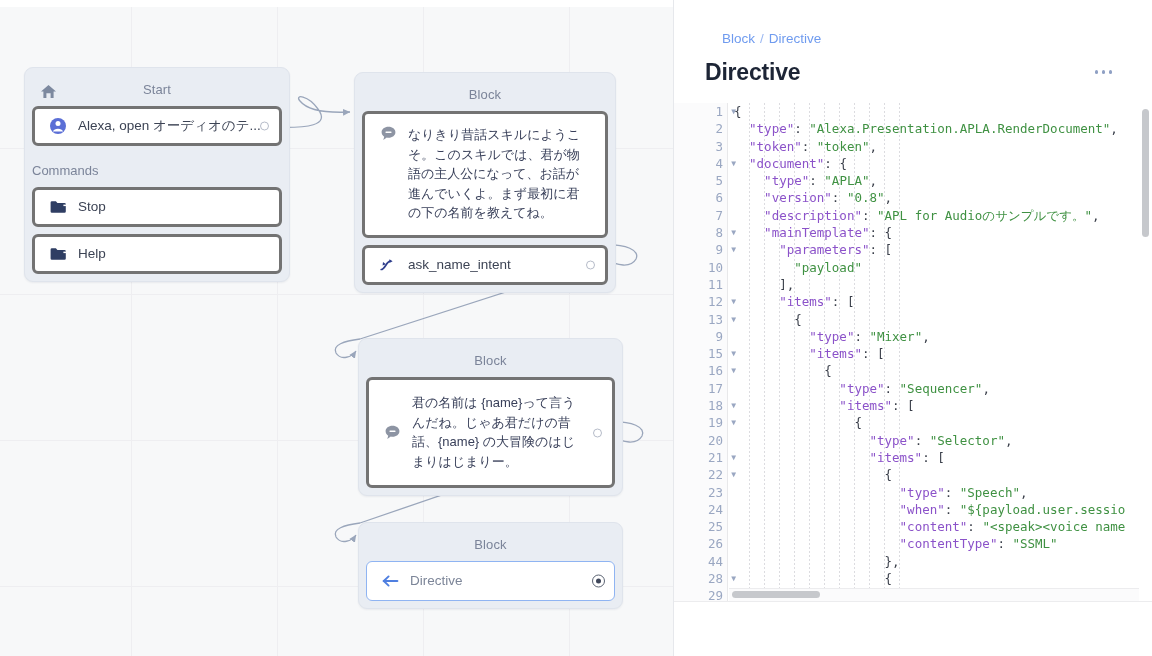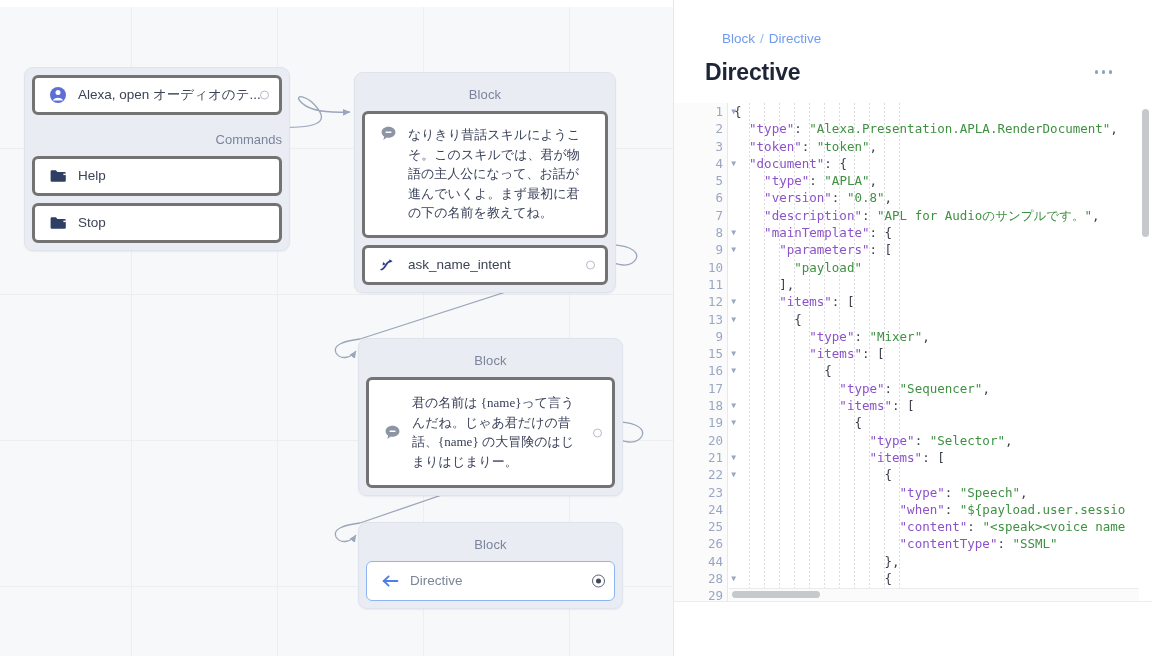--- a/index.html
+++ b/index.html
@@ -47,41 +47,41 @@
     box-shadow: 0 1px 2px rgba(40,50,80,.07);
   }
   .node-title {
     text-align: center;
     font-size: 13px;
     color: #7b8499;
     padding: 7px 0 9px;
     letter-spacing: .1px;
   }
   .node-sub {
-    text-align: right;
+    text-align: left;
     font-size: 13px;
     color: #7b8499;
     padding: 10px 0 9px;
   }
   .row {
     position: relative;
     background: #ffffff;
     border: 3px solid #737373;
     border-radius: 6px;
     display: flex; align-items: center;
     min-height: 40px;
     padding: 7px 12px;
     margin-bottom: 7px;
   }
   .row:last-child { margin-bottom: 0; }
   .row.selected { border: 1.5px solid #8fb4f2; }
   .row-icon { flex: 0 0 auto; width: 22px; display: flex; align-items: center; justify-content: center; margin-right: 9px; }
   .row-label { font-size: 13.5px; color: #3c4354; line-height: 1.45; }
   .row-label.muted { color: #7c8598; }
-  .row-label.jp { font-size: 13px; color: #39405a; line-height: 1.5; font-family: Liberation Serif, serif; }
+  .row-label.jp { font-size: 13px; color: #39405a; line-height: 1.5; }
 
   .port {
     position: absolute; right: 10px; top: 50%; transform: translateY(-50%);
     width: 9px; height: 9px; border-radius: 50%;
     border: 1px solid #b6bcc9; background: #ffffff;
   }
   .port.filled {
     width: 13px; height: 13px; right: 9px;
     border: 1.5px solid #5b6372; background: #ffffff;
     display: flex; align-items: center; justify-content: center;
@@ -208,20 +208,21 @@
       <path d="M 614 429 L 360 516" fill="none" stroke="#9aa6bb" stroke-width="1.3"></path>
       <path d="M 360 516 C 344 518, 332 522, 336 530 C 341 538, 352 534, 356 528" fill="none" stroke="#9aa6bb" stroke-width="1.3" marker-end="url(#arw)"></path>
     </svg>
 
     <div class="node" id="node-start">
       <span class="home-ico">
         <svg width="17" height="15" viewBox="0 0 17 15">
           <path d="M8.5 1 L16 7.4 L13.6 7.4 L13.6 14 L10.6 14 L10.6 9.2 L6.4 9.2 L6.4 14 L3.4 14 L3.4 7.4 L1 7.4 Z" fill="#7d899f"></path>
         </svg>
       </span>
+      <div class="node-title">Start</div>
 
       <div class="row">
         <span class="row-icon">
           <svg width="16" height="16" viewBox="0 0 16 16">
             <circle cx="8" cy="8" r="8" fill="#5b6fd6"></circle>
             <circle cx="8" cy="5.6" r="2.5" fill="#ffffff"></circle>
             <path d="M2.9 13.6 a5.4 4.3 0 0 1 10.2 0 Z" fill="#ffffff"></path>
           </svg>
         </span>
         <span class="row-label">Alexa, open オーディオのテ...</span>
@@ -230,31 +231,31 @@
 
       <div class="node-sub">Commands</div>
 
       <div class="row">
         <span class="row-icon">
           <svg width="17" height="14" viewBox="0 0 17 14">
             <path d="M0.6 2.6 a1.3 1.3 0 0 1 1.3-1.3 h4 l1.5 1.6 h7.1 a1.3 1.3 0 0 1 1.3 1.3 v7.3 a1.3 1.3 0 0 1 -1.3 1.3 h-12.6 a1.3 1.3 0 0 1 -1.3 -1.3 z" fill="#2f3e63"></path>
             <path d="M13.4 4.6 h3.1 v1.5 h-3.1 z" fill="#ffffff"></path>
           </svg>
         </span>
-        <span class="row-label">Help</span>
+        <span class="row-label">Stop</span>
       </div>
 
       <div class="row">
         <span class="row-icon">
           <svg width="17" height="14" viewBox="0 0 17 14">
             <path d="M0.6 2.6 a1.3 1.3 0 0 1 1.3-1.3 h4 l1.5 1.6 h7.1 a1.3 1.3 0 0 1 1.3 1.3 v7.3 a1.3 1.3 0 0 1 -1.3 1.3 h-12.6 a1.3 1.3 0 0 1 -1.3 -1.3 z" fill="#2f3e63"></path>
             <path d="M13.4 4.6 h3.1 v1.5 h-3.1 z" fill="#ffffff"></path>
           </svg>
         </span>
-        <span class="row-label">Stop</span>
+        <span class="row-label">Help</span>
       </div>
     </div>
 
     <div class="node" id="node-block-1">
       <div class="node-title">Block</div>
 
       <div class="row" style="align-items:flex-start;padding:11px 14px 12px 12px;">
         <span class="row-icon" style="margin-top:1px;">
           <svg width="15" height="15" viewBox="0 0 15 15">
             <path d="M7.5 0.8 C3.5 0.8 0.6 3.2 0.6 6.3 C0.6 8.1 1.6 9.7 3.2 10.7 L2.3 13.9 L5.8 11.6 C6.3 11.7 6.9 11.8 7.5 11.8 C11.5 11.8 14.4 9.4 14.4 6.3 C14.4 3.2 11.5 0.8 7.5 0.8 Z" fill="#8d94a3"></path>

